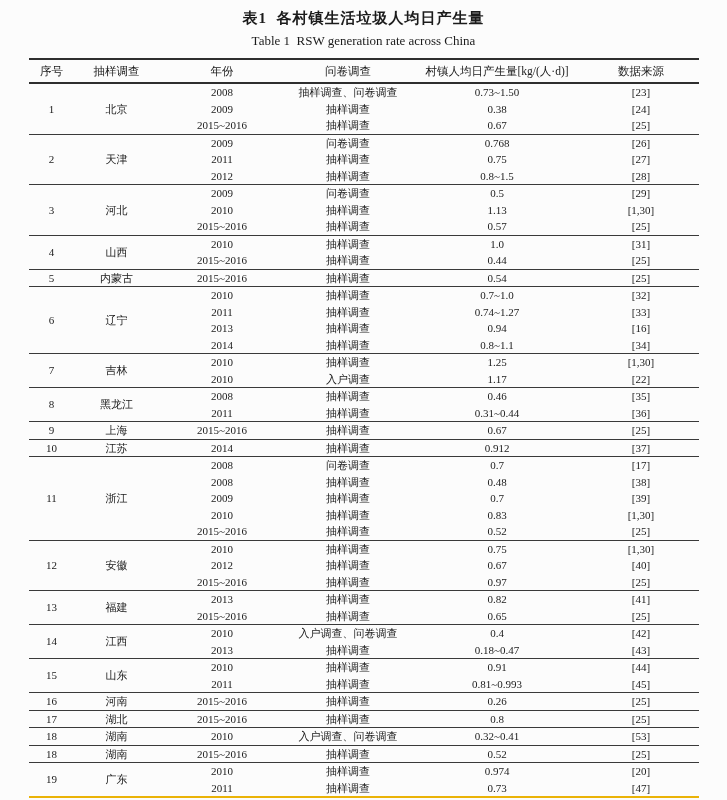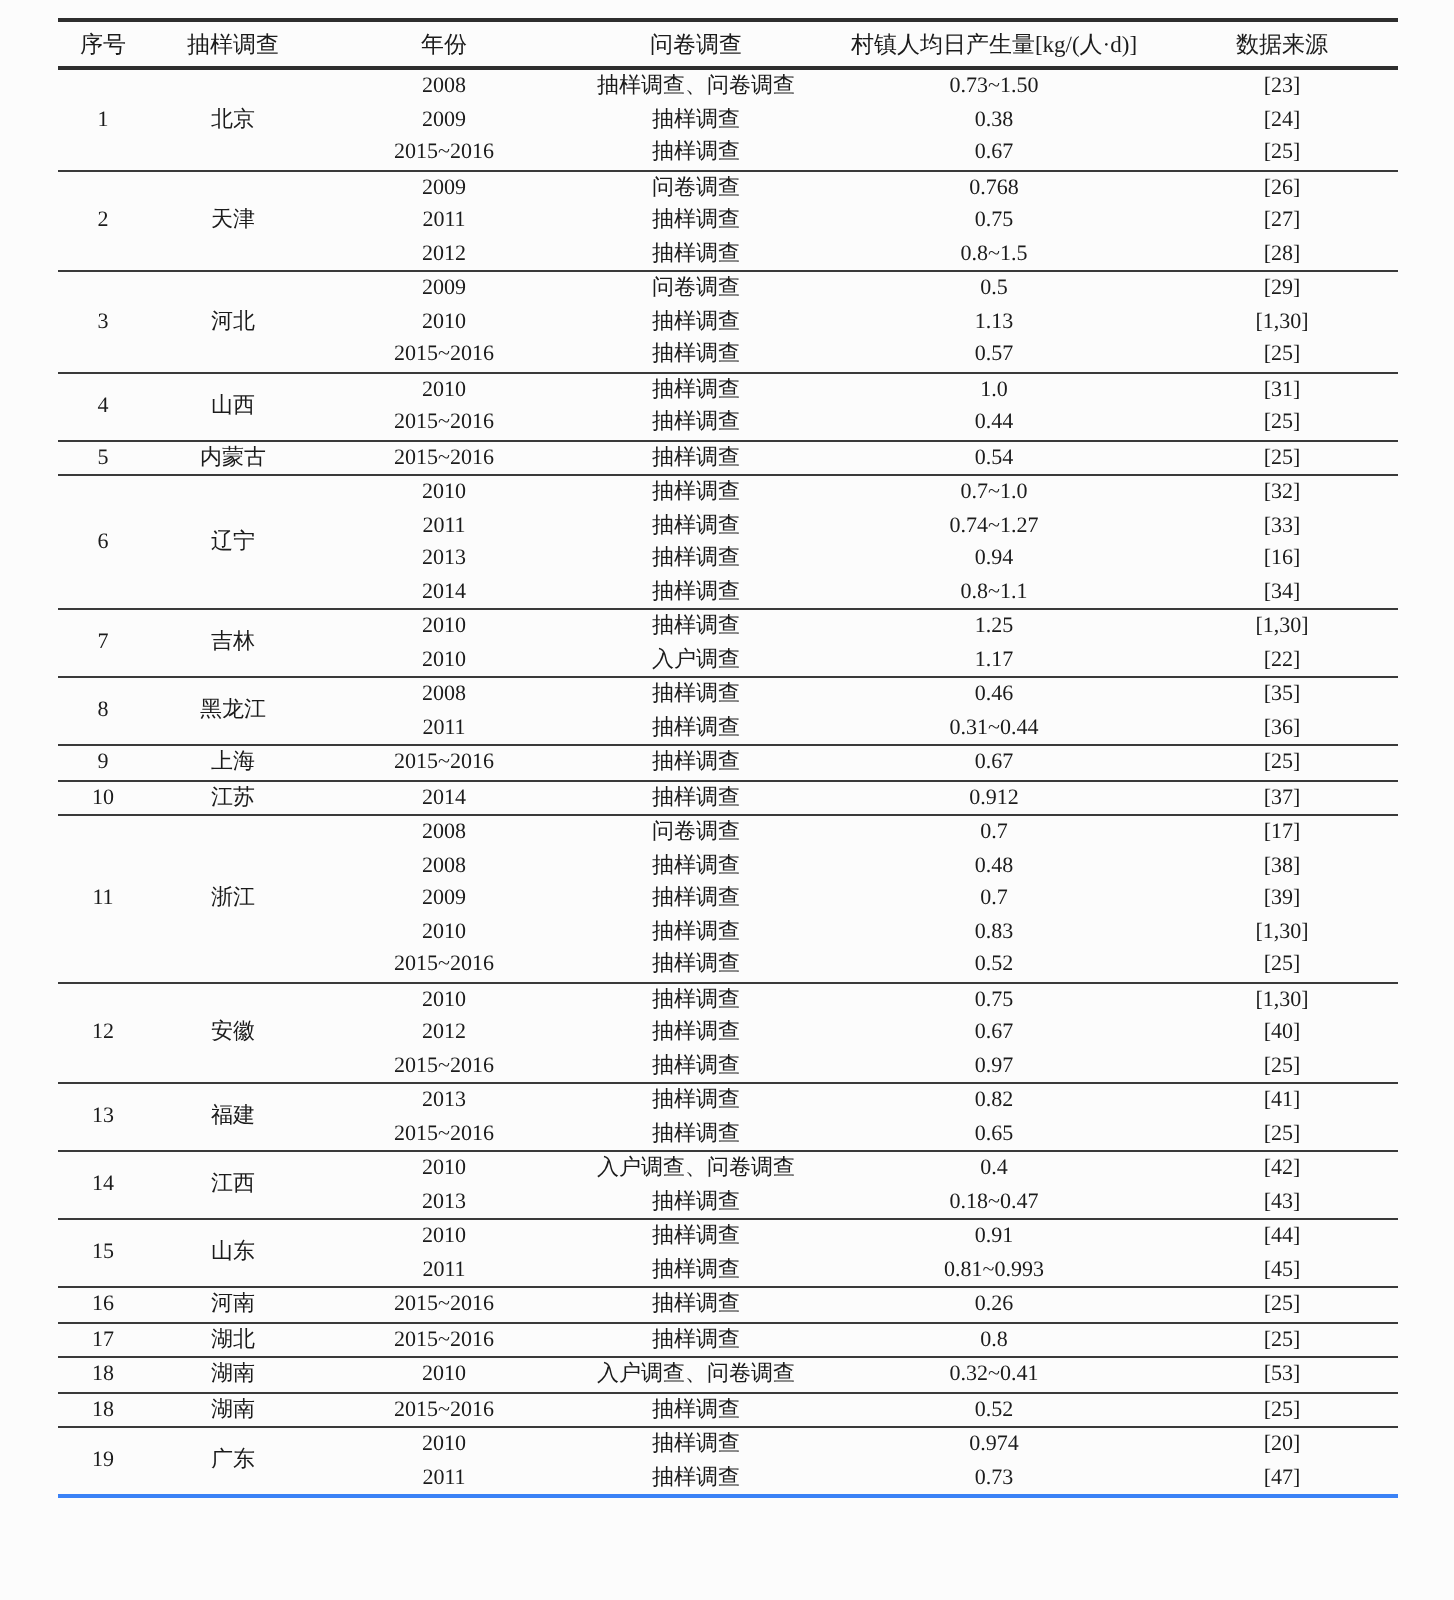--- a/index.html
+++ b/index.html
@@ -26,21 +26,21 @@
     text-align: center;
     font-size: 13px;
     white-space: pre;
   }
   table.rsw {
     margin: 9px 0 0 29px;
     width: 670px;
     border-collapse: collapse;
     table-layout: fixed;
     border-top: 2px solid #2e2e2e;
-    border-bottom: 2px solid #3b82f6;
+    border-bottom: 2px solid #eab308;
   }
   table.rsw thead th {
     height: 22px;
     font-size: 11.5px;
     font-weight: 400;
     text-align: center;
     vertical-align: middle;
     border-bottom: 2px solid #2e2e2e;
     padding: 0;
     overflow: hidden;
@@ -61,20 +61,22 @@
   col.c-region { width: 85px; }
   col.c-year   { width: 126px; }
   col.c-method { width: 126px; }
   col.c-rate   { width: 172px; }
   col.c-source { width: 116px; }
 </style>
 </head>
 <body>
 
 <div class="page">
+  <div class="title-zh">表1  各村镇生活垃圾人均日产生量</div>
+  <div class="title-en">Table 1  RSW generation rate across China</div>
 
   <table class="rsw">
     <colgroup>
       <col class="c-no">
         <col class="c-region">
         <col class="c-year">
       <col class="c-method">
         <col class="c-rate">
         <col class="c-source">
     </colgroup>

